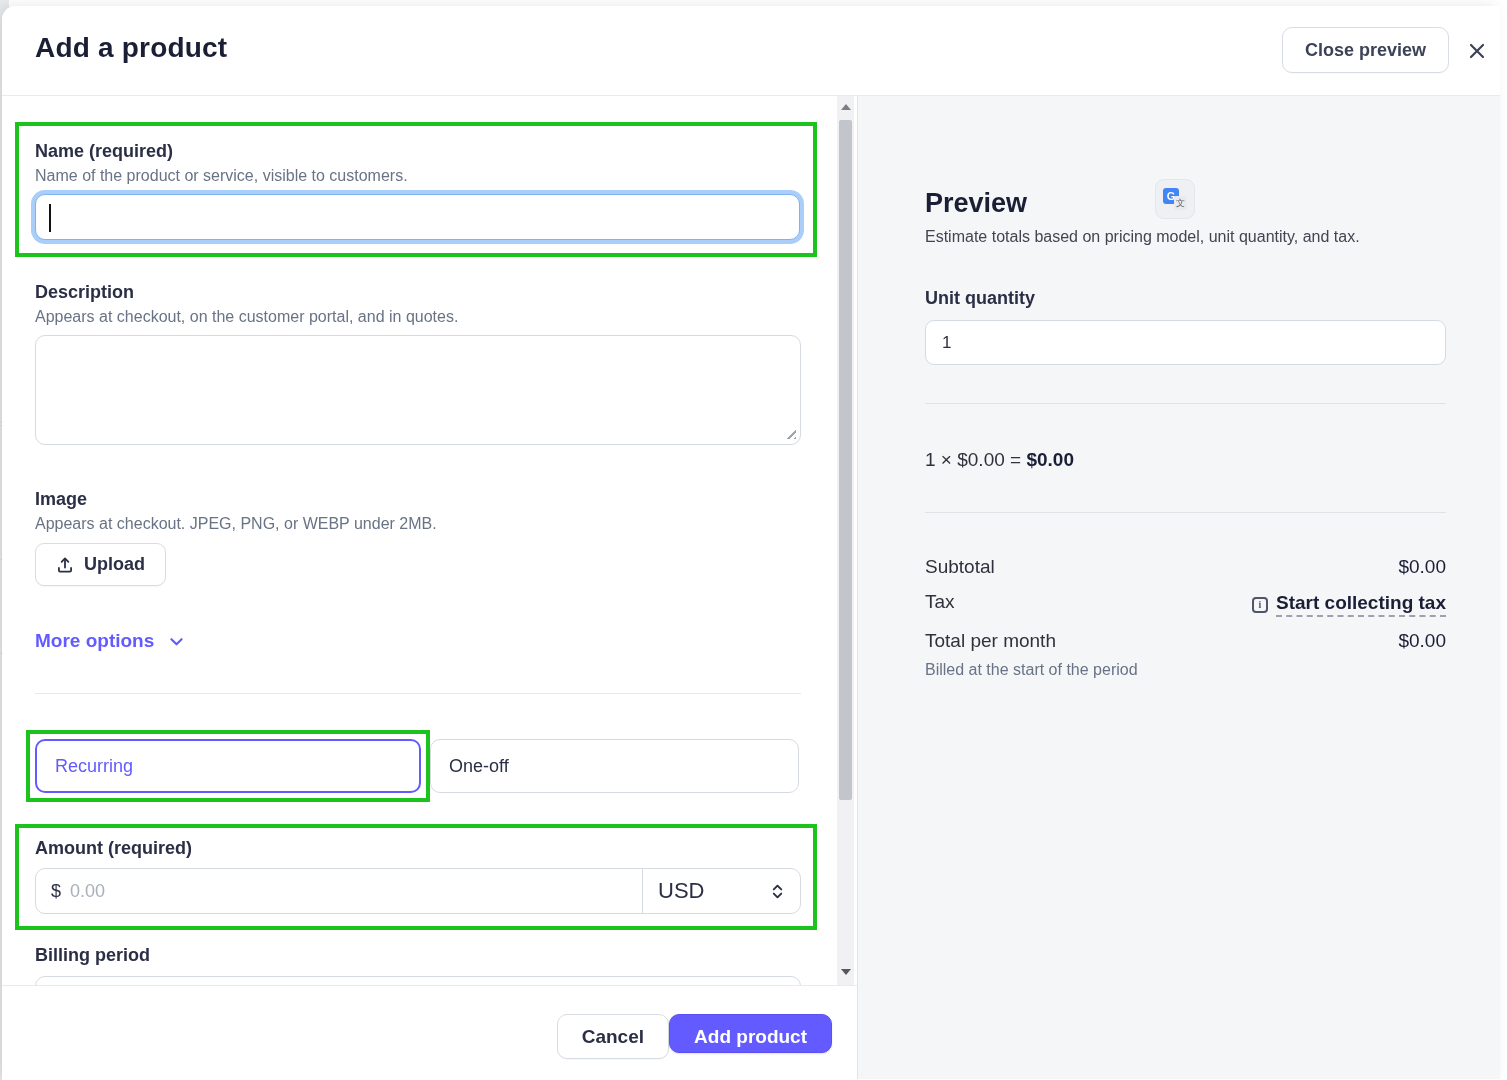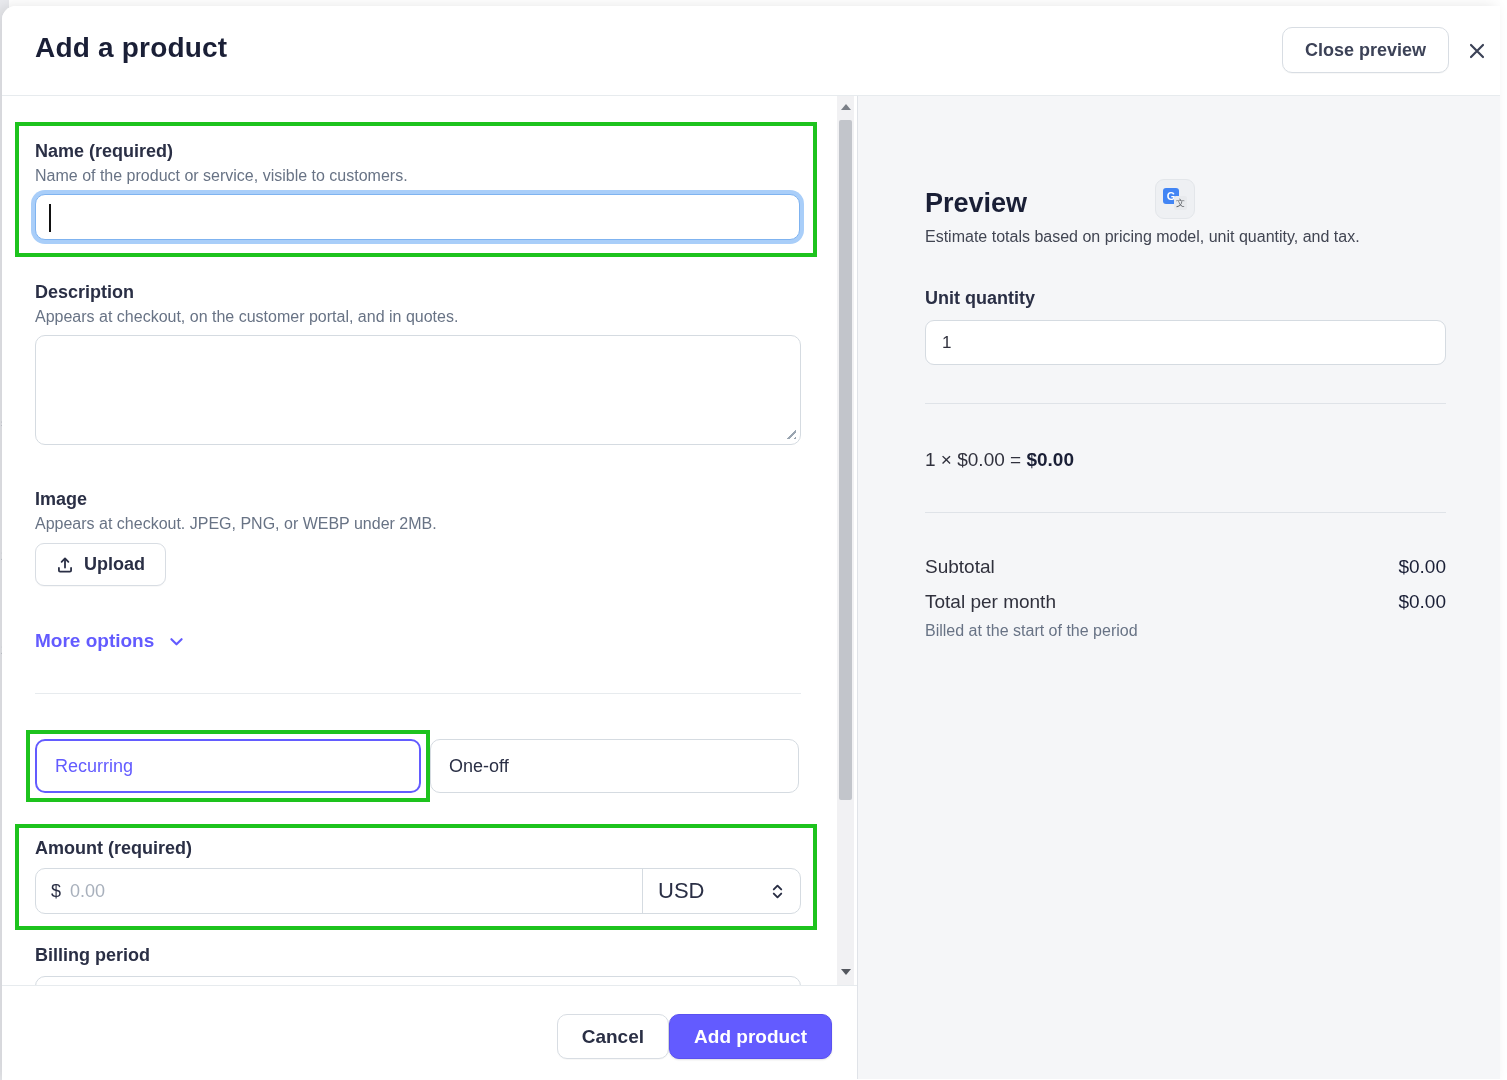--- a/index.html
+++ b/index.html
@@ -89,21 +89,21 @@
   .sbar-up { top:2px; } .sbar-down { bottom:4px; }
   .tri-up { width:0; height:0; border-left:5px solid transparent; border-right:5px solid transparent; border-bottom:6px solid #7a7f87; }
   .tri-down { width:0; height:0; border-left:5px solid transparent; border-right:5px solid transparent; border-top:6px solid #54575e; }
   .sbar-thumb { position:absolute; left:2px; top:24px; width:13px; height:680px; background:#c2c5cb; border-radius:2px; cursor:pointer; }
 
   
   .form-footer { position:absolute; left:0; bottom:0; width:855px; height:94px; background:#fff; border-top:1px solid #e7ebee; }
   .cancel-btn { position:absolute; right:188px; top:28px; height:45px; padding:0 24px; background:#fff; border:1px solid #d8dde3;
     border-radius:10px; font-size:19px; font-weight:600; color:#2a2f45; cursor:pointer; font-family:inherit;
     box-shadow:0 1px 1px rgba(0,0,0,.03); }
-  .add-btn { position:absolute; right:25px; top:28px; height:45px; padding:11px 24px; background:#635bff; border:1px solid #5a51f0;
+  .add-btn { position:absolute; right:25px; top:28px; height:39px; padding:11px 24px; background:#635bff; border:1px solid #5a51f0;
     border-radius:10px; font-size:19px; font-weight:700; color:#fff; cursor:pointer; font-family:inherit;
     box-shadow:0 1px 2px rgba(0,0,0,.12); }
 
   
   .preview-col { flex:1; height:983px; background:#f5f6f8; border-left:1px solid #e0e3e8; padding:87px 46px 0 67px; position:relative; }
   .pv-title-row { display:flex; align-items:flex-end; }
   .pv-title { font-size:27px; font-weight:700; color:#1a1f36; }
   .gt-btn { margin-left:128px; margin-top:-4px; width:40px; height:40px; background:#eef0f3; border:1px solid #e3e6ea;
     border-radius:9px; display:flex; align-items:center; justify-content:center; cursor:pointer; }
   .gt-inner { position:relative; width:24px; height:22px; }
@@ -283,20 +283,27 @@
         </div>
 
         <div class="pv-divider pv-div2"></div>
 
         <div class="pv-rows">
           <div class="pv-row">
             <span>Subtotal</span>
             <span class="pv-val">$0.00</span>
           </div>
           <div class="pv-row">
+            <span>Tax</span>
+            <a class="tax-link">
+              <span class="info-icon">i</span>
+              <span class="lnk-txt">Start collecting tax</span>
+            </a>
+          </div>
+          <div class="pv-row">
             <span>Total per month</span>
             <span class="pv-val">$0.00</span>
           </div>
           <div class="pv-note">Billed at the start of the period</div>
         </div>
       </div>
 
     </div>
   </div>
 </div>

